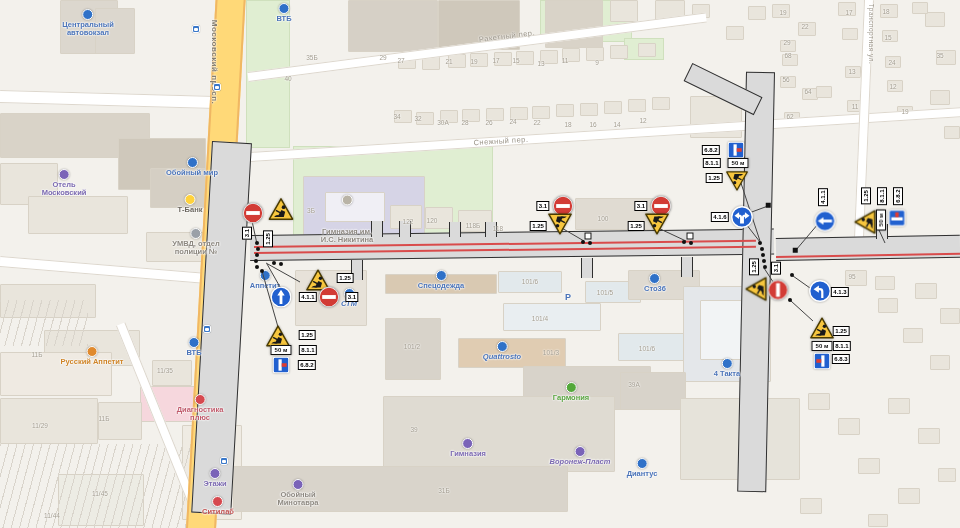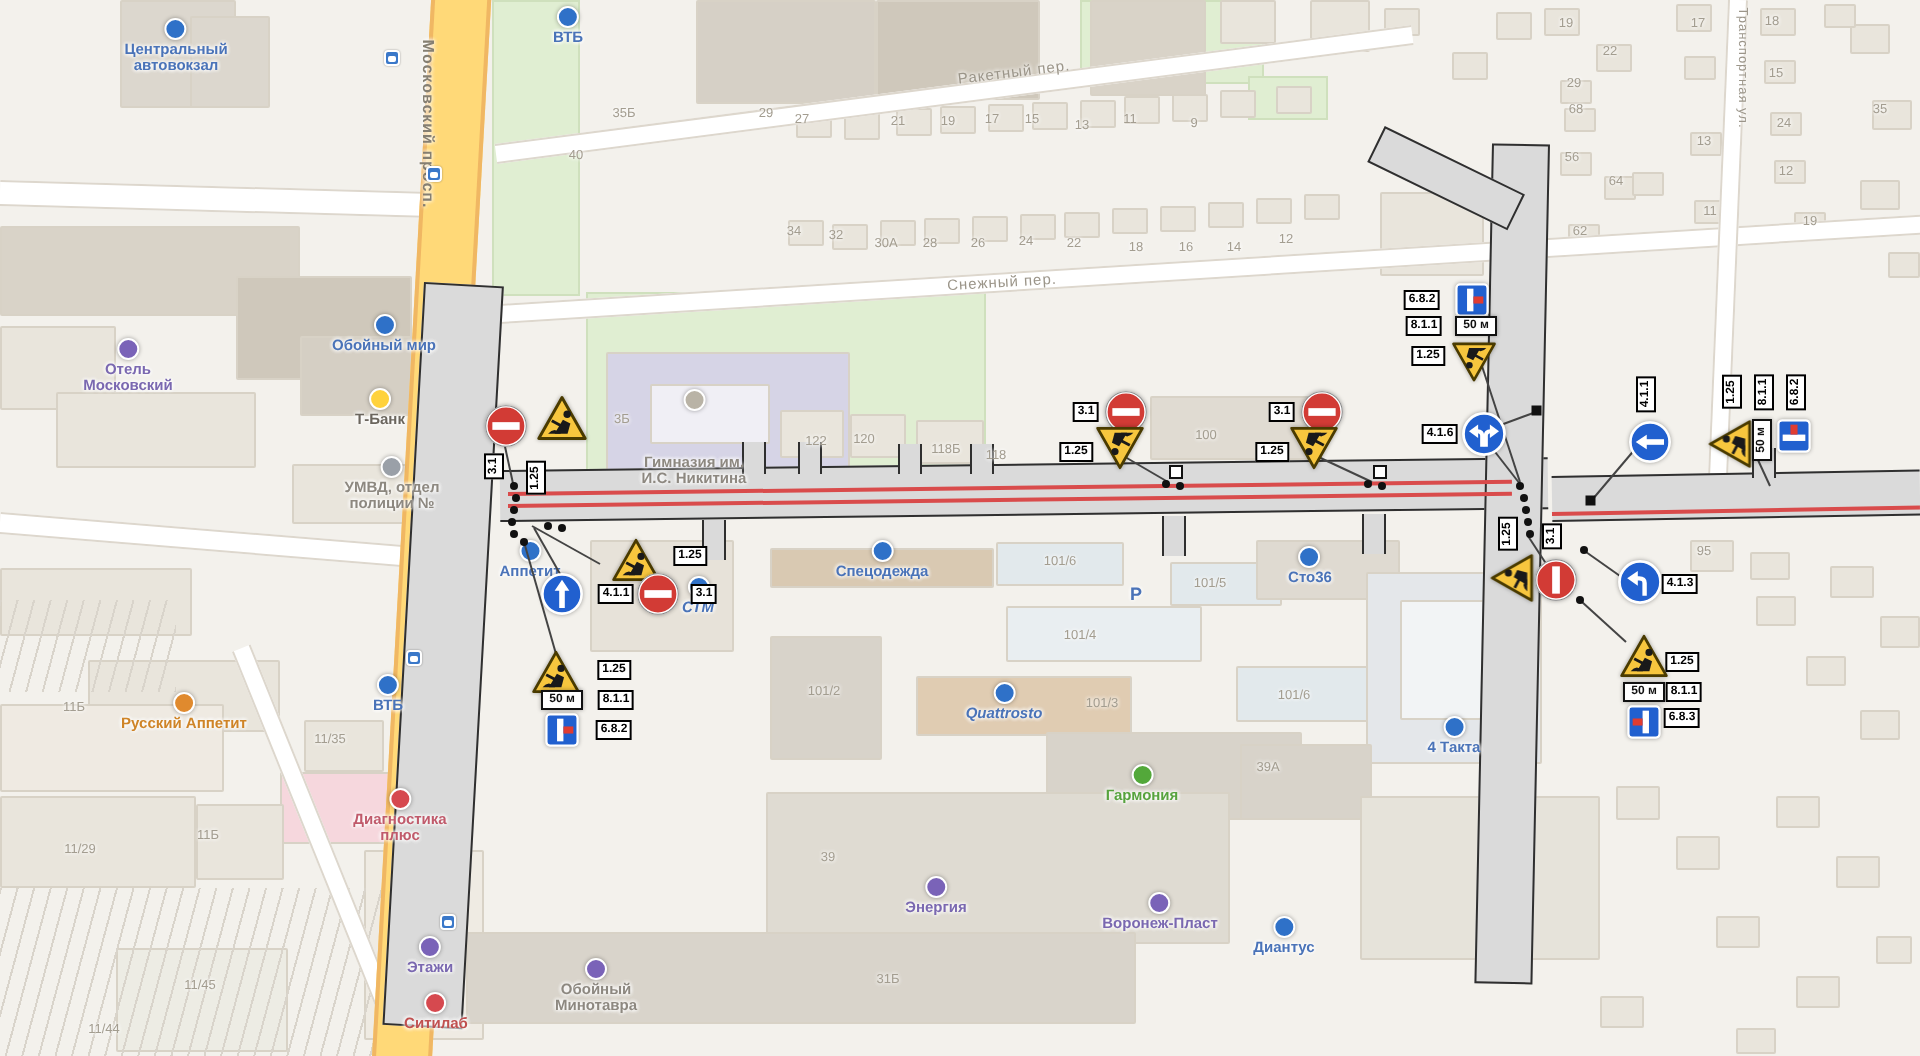--- a/index.html
+++ b/index.html
@@ -321,26 +321,26 @@
       </div>
       <div class="poi" style="left: 571px; top: 392px;">
         <div class="ic" style="background: rgb(83, 168, 58);"></div>
         <div class="tx" style="color: rgb(87, 163, 62);">
           <div>Гармония</div>
         </div>
       </div>
       <div class="poi" style="left: 468px; top: 448px;">
         <div class="ic" style="background: rgb(122, 99, 184);"></div>
         <div class="tx" style="color: rgb(122, 104, 176);">
-          <div>Энергия</div>
+          <div>Гимназия</div>
         </div>
       </div>
       <div class="poi" style="left: 580px; top: 456px;">
         <div class="ic" style="background: rgb(122, 99, 184);"></div>
-        <div class="tx" style="color: rgb(122, 104, 176);">
+        <div class="tx" style="color: rgb(122, 104, 176); font-style: italic;">
           <div>Воронеж-Пласт</div>
         </div>
       </div>
       <div class="poi" style="left: 642px; top: 468px;">
         <div class="ic" style="background: rgb(47, 113, 200);"></div>
         <div class="tx" style="color: rgb(74, 115, 184);">
           <div>Диантус</div>
         </div>
       </div>
       <div class="poi" style="left: 92px; top: 356px;">

